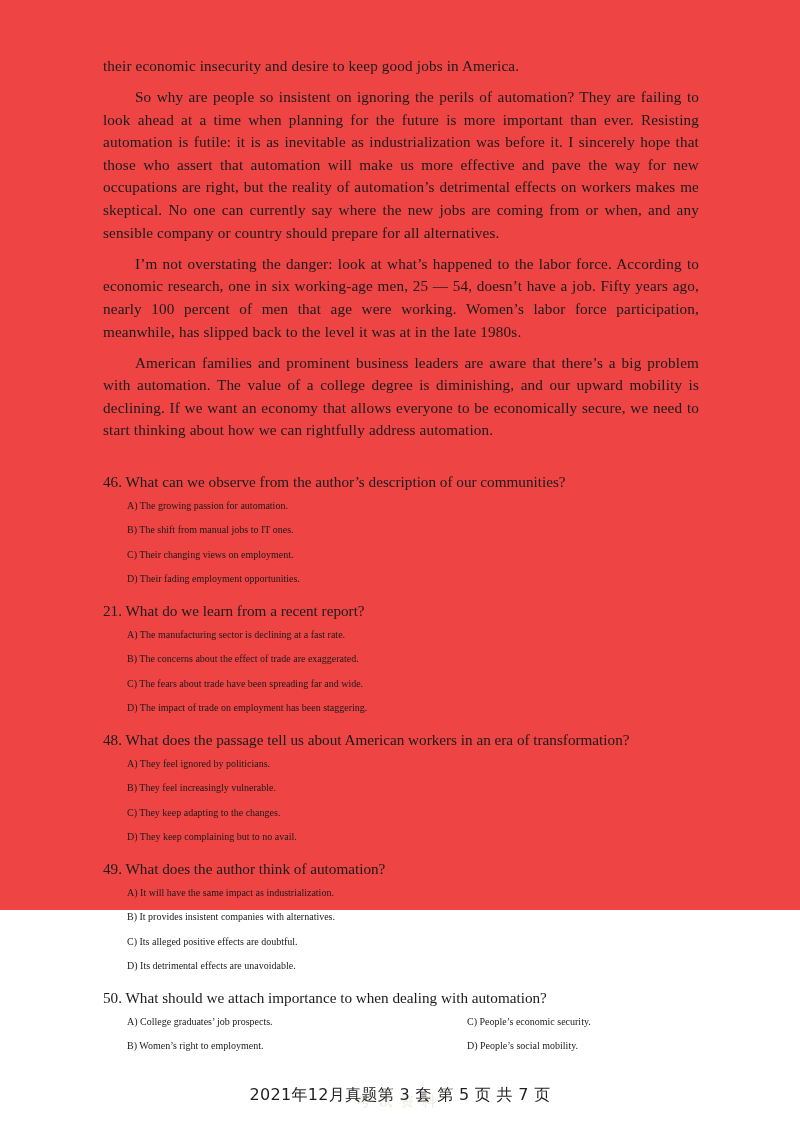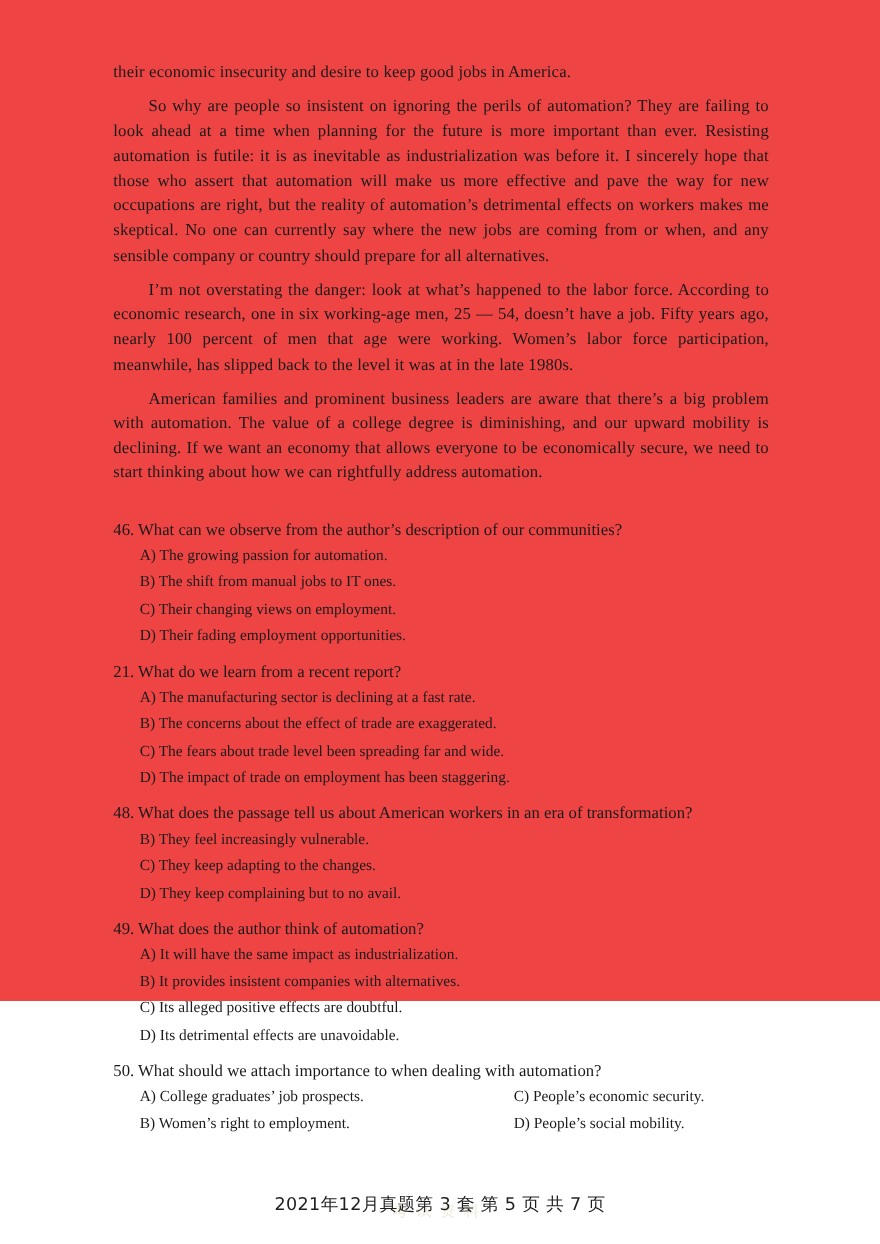--- a/index.html
+++ b/index.html
@@ -71,21 +71,21 @@
   }
   .qblock:last-child { margin-bottom: 16px; }
 
   .qstem {
     font-size: 15.2px;
     line-height: 24.2px;
     white-space: nowrap;
   }
 
   .opt {
-    font-size: 14px;
+    font-size: 10px;
     line-height: 24.2px;
     padding-left: 24px;
     white-space: nowrap;
   }
 
   
   .opt-grid {
     display: grid;
     grid-template-columns: 324px auto;
     column-gap: 16px;
@@ -147,26 +147,27 @@
       <div class="opt">A) The growing passion for automation.</div>
       <div class="opt">B) The shift from manual jobs to IT ones.</div>
       <div class="opt">C) Their changing views on employment.</div>
       <div class="opt">D) Their fading employment opportunities.</div>
     </div>
 
     <div class="qblock">
       <div class="qstem"><span>21.</span> <span>What do we learn from a recent report?</span></div>
       <div class="opt">A) The manufacturing sector is declining at a fast rate.</div>
       <div class="opt">B) The concerns about the effect of trade are exaggerated.</div>
-      <div class="opt">C) The fears about trade level been spreading far and wide.</div>
+      <div class="opt">C) The fears about trade have been spreading far and wide.</div>
       <div class="opt">D) The impact of trade on employment has been staggering.</div>
     </div>
 
     <div class="qblock">
       <div class="qstem"><span>48.</span> <span>What does the passage tell us about American workers in an era of transformation?</span></div>
+      <div class="opt">A) They feel ignored by politicians.</div>
       <div class="opt">B) They feel increasingly vulnerable.</div>
       <div class="opt">C) They keep adapting to the changes.</div>
       <div class="opt">D) They keep complaining but to no avail.</div>
     </div>
 
     <div class="qblock">
       <div class="qstem"><span>49.</span> <span>What does the author think of automation?</span></div>
       <div class="opt">A) It will have the same impact as industrialization.</div>
       <div class="opt">B) It provides insistent companies with alternatives.</div>
       <div class="opt">C) Its alleged positive effects are doubtful.</div>

